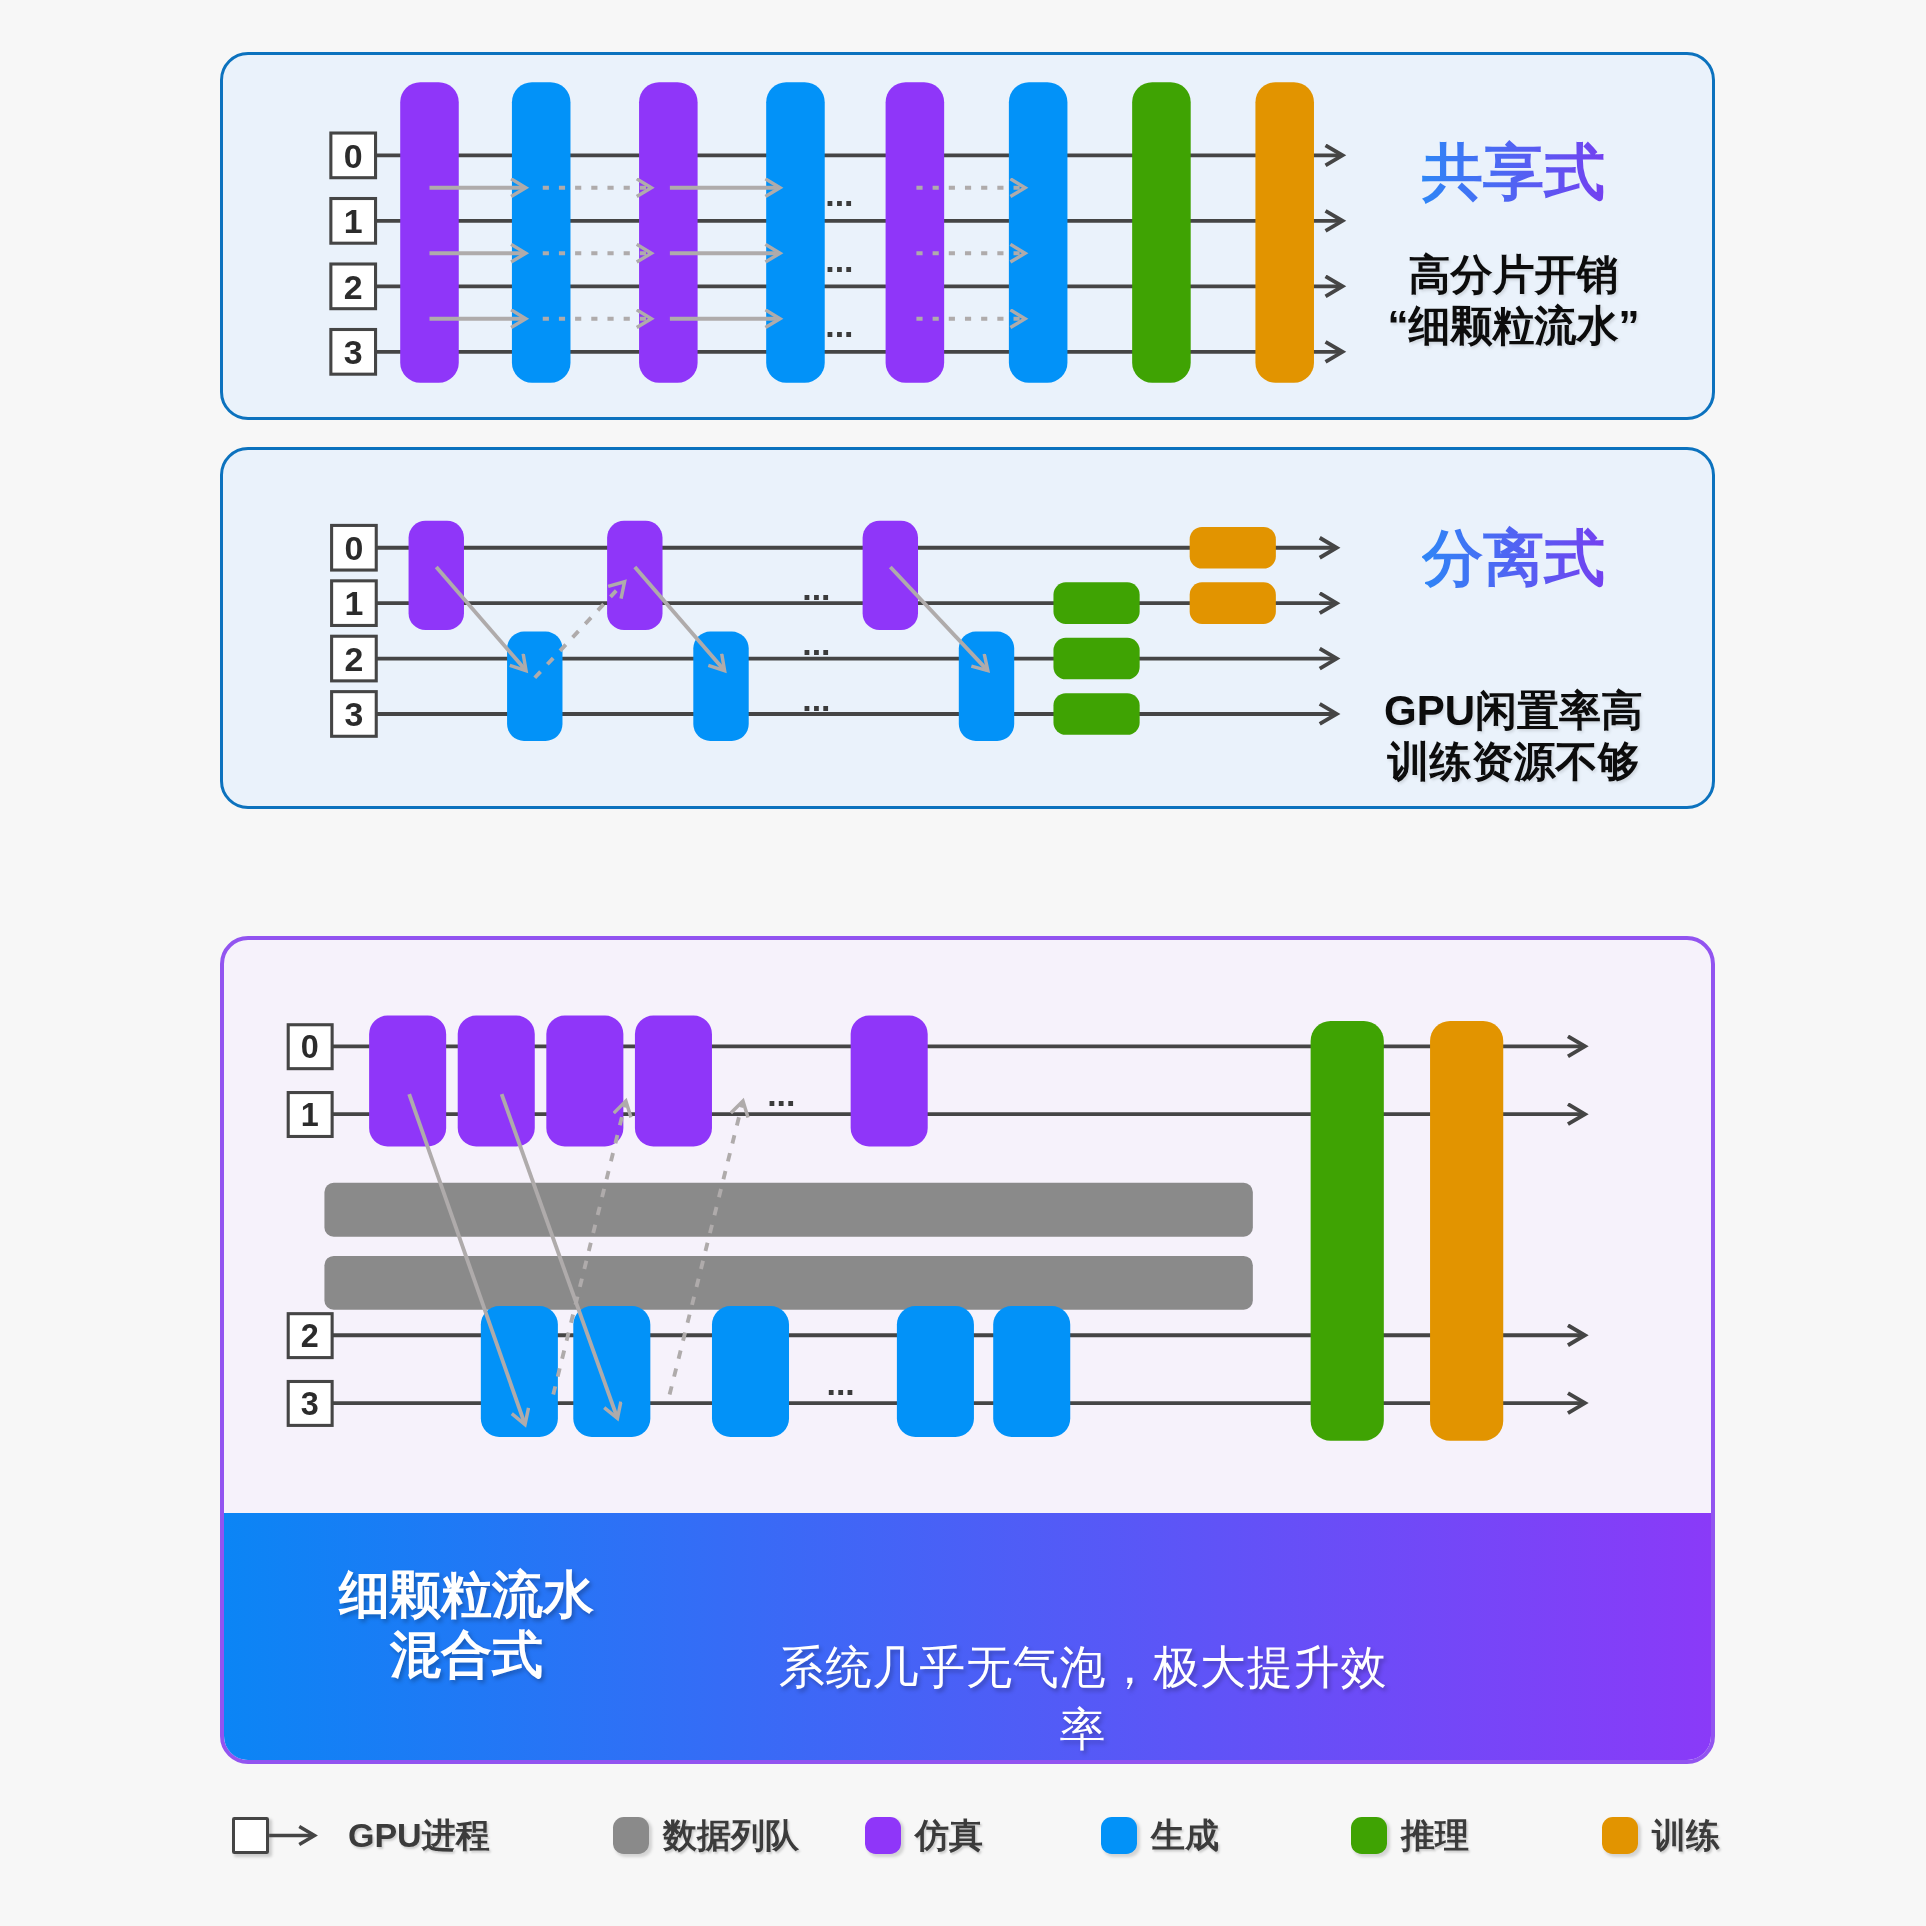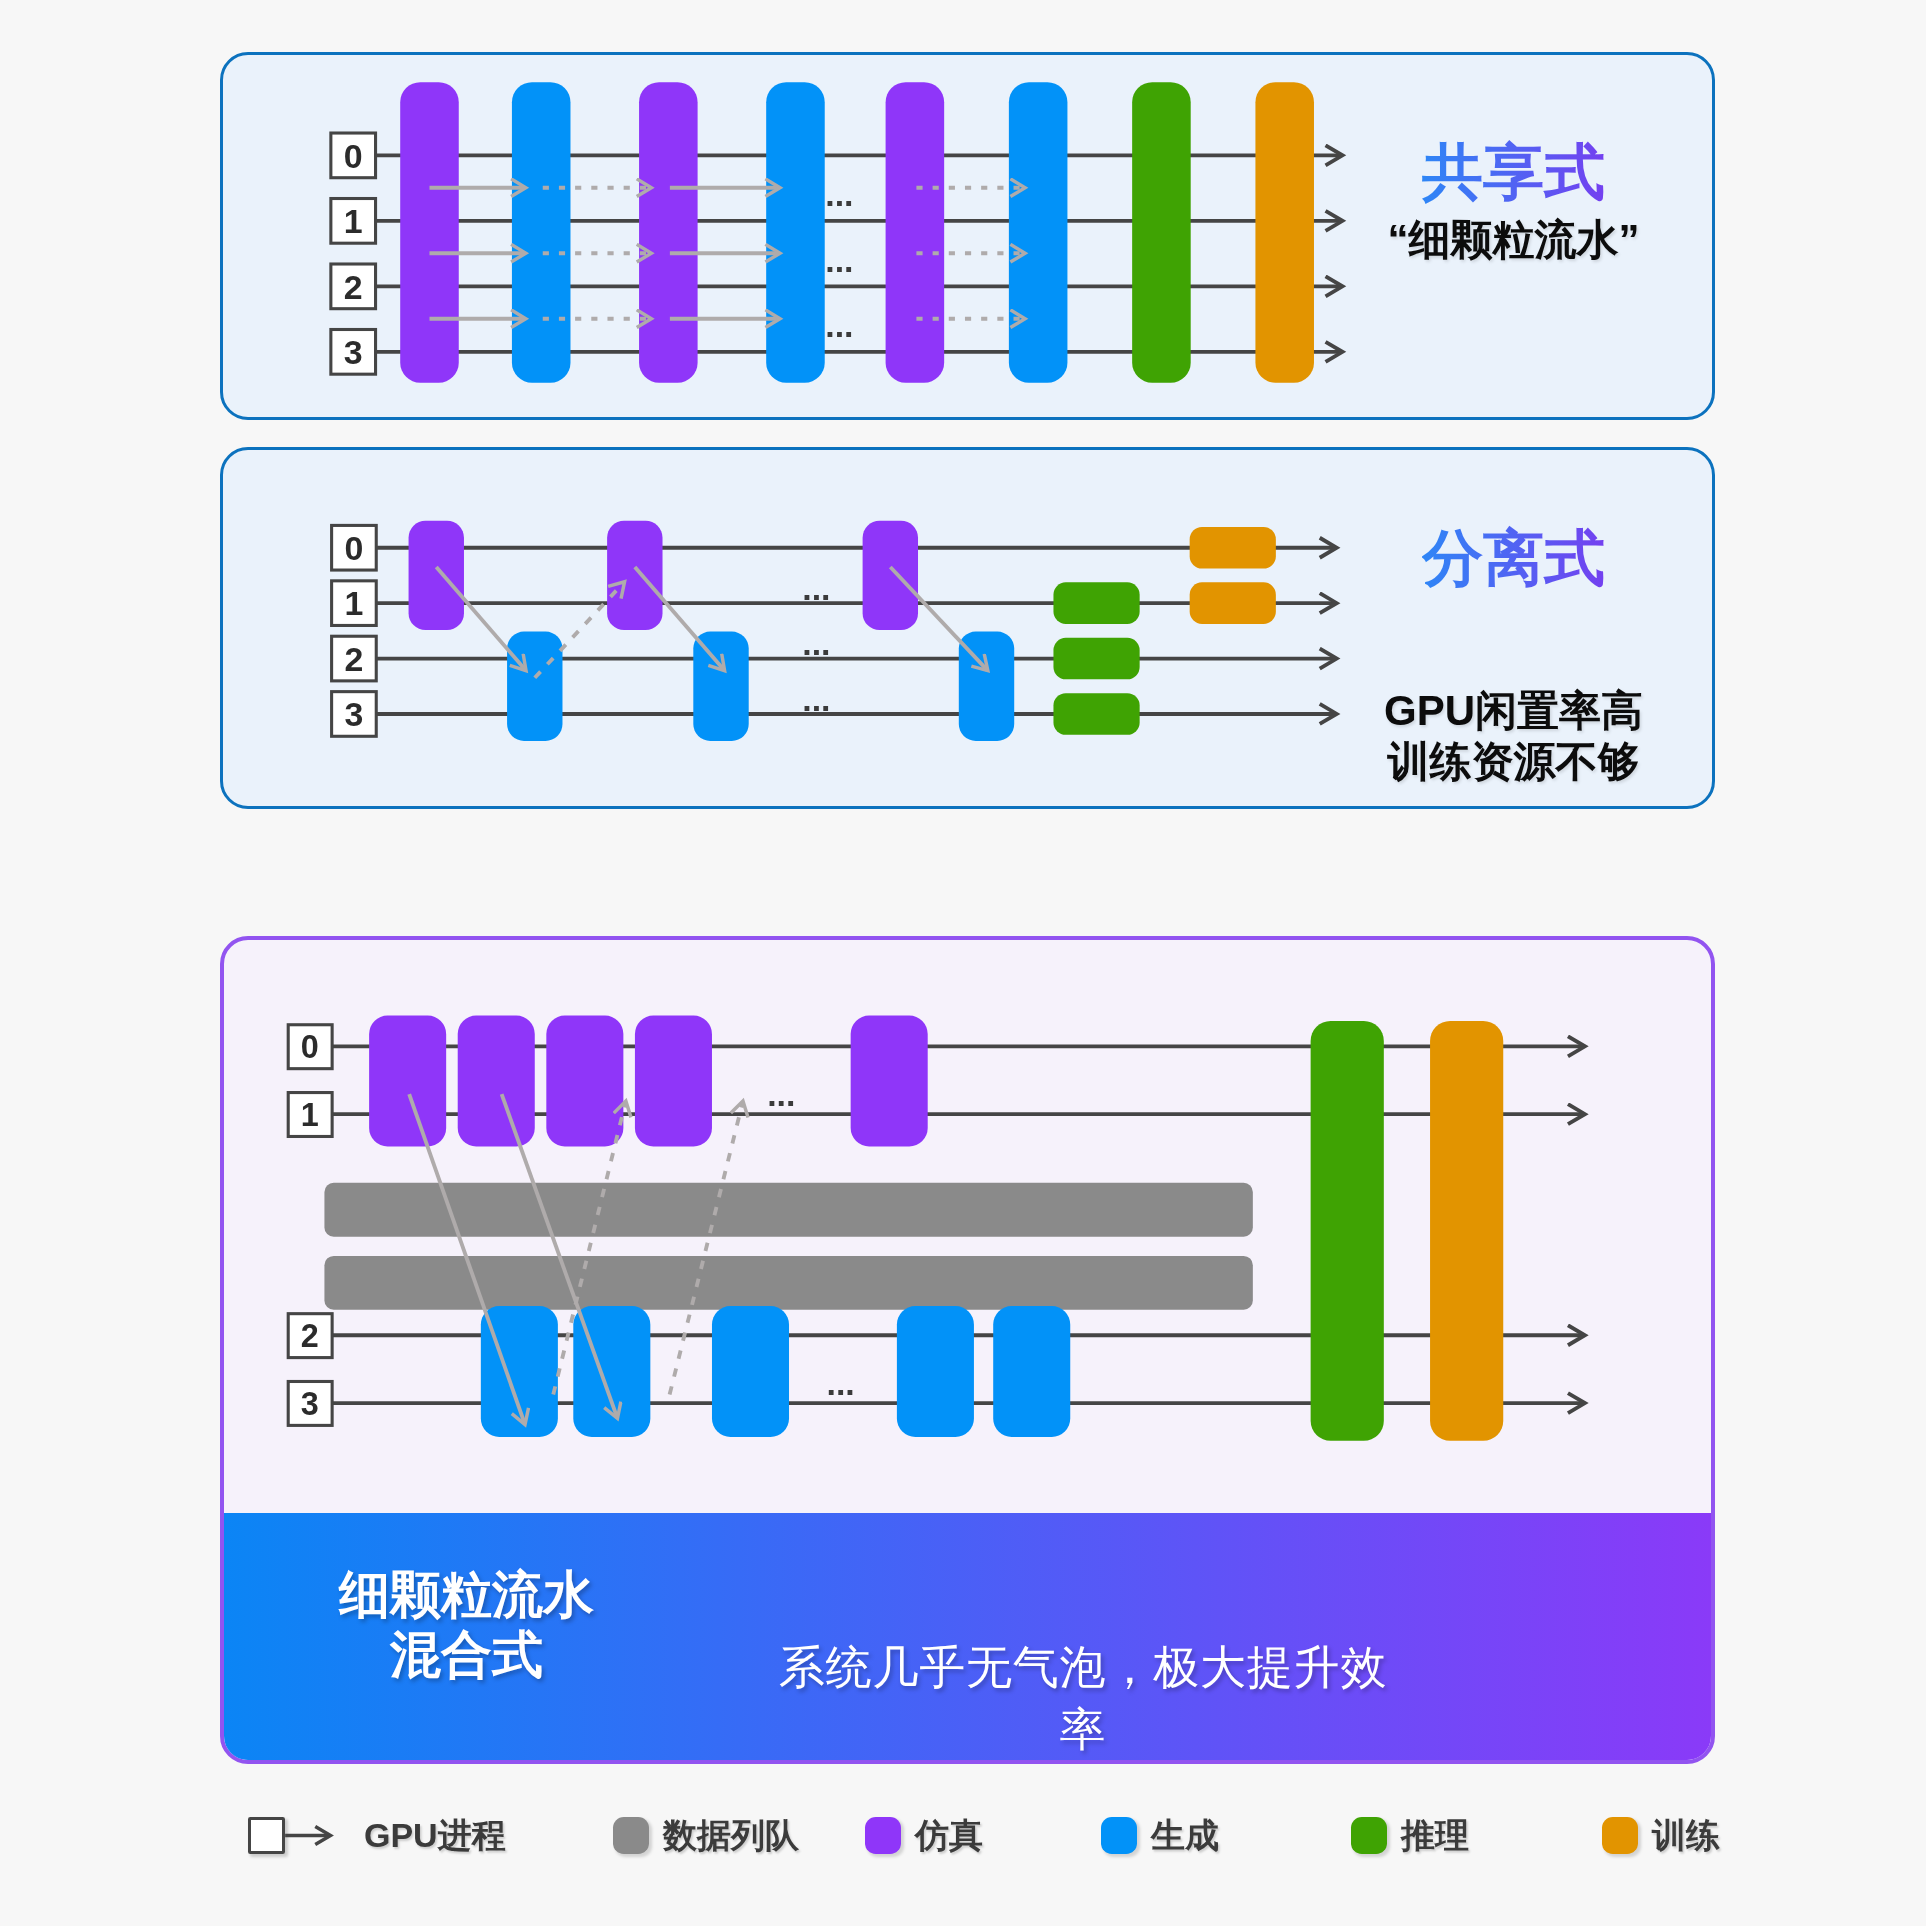--- a/index.html
+++ b/index.html
@@ -121,20 +121,21 @@
       <line class="arr d1" x1="900" y1="257" x2="1040" y2="257" marker-end="url(#arrG1)"></line>
 
       <line class="arr" x1="268" y1="342" x2="392" y2="342" marker-end="url(#arrG1)"></line>
       <line class="arr d1" x1="415" y1="342" x2="555" y2="342" marker-end="url(#arrG1)"></line>
       <line class="arr" x1="580" y1="342" x2="722" y2="342" marker-end="url(#arrG1)"></line>
       <text class="dots" x="800" y="366">...</text>
       <line class="arr d1" x1="900" y1="342" x2="1040" y2="342" marker-end="url(#arrG1)"></line>
     </svg>
     <div class="side">
       <div class="grad-title">共享式</div>
+      <div class="note first">高分片开销</div>
       <div class="note">“细颗粒流水”</div>
     </div>
   </section>
 
   <section class="panel panel-blue" id="panel-separated">
     <svg width="1487" height="354" viewBox="0 0 1930 460">
       <defs>
         <marker id="arrD2" markerWidth="7" markerHeight="8" refX="5.2" refY="3" orient="auto" markerUnits="strokeWidth">
           <path d="M1,0.4 L5.4,3 L1,5.6" fill="none" stroke="#454545" stroke-width="1"></path>
         </marker>
@@ -237,21 +238,21 @@
     </svg>
     <div class="strip">
       <div class="hybrid-title">
         <div>细颗粒流水</div>
         <div>混合式</div>
       </div>
       <div class="hybrid-msg">系统几乎无气泡，极大提升效率</div>
     </div>
   </section>
 
-  <div class="lg-item" style="left:248px">
+  <div class="lg-item" style="left:232px">
     <span class="lg-box"></span>
     <svg class="lg-arrow" width="65" height="37" viewBox="0 0 84 48">
       <defs>
         <marker id="arrLg" markerWidth="7" markerHeight="8" refX="5.2" refY="3" orient="auto" markerUnits="strokeWidth">
           <path d="M1,0.4 L5.4,3 L1,5.6" fill="none" stroke="#454545" stroke-width="1"></path>
         </marker>
       </defs>
       <line x1="0" y1="24" x2="58" y2="24" stroke="#454545" stroke-width="4.5" marker-end="url(#arrLg)"></line>
     </svg>
     <span class="lg-label">GPU进程</span>

